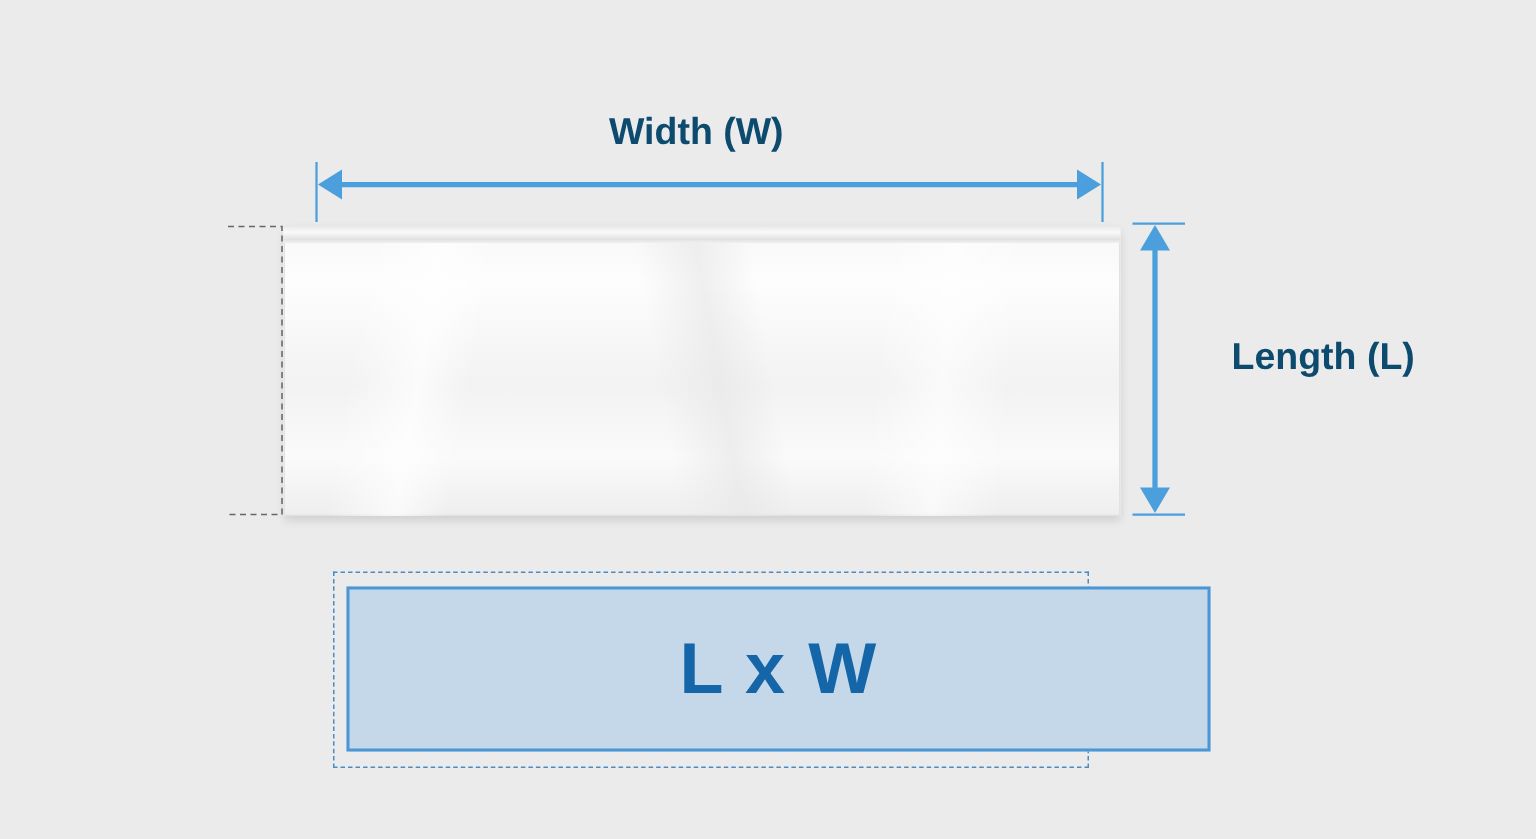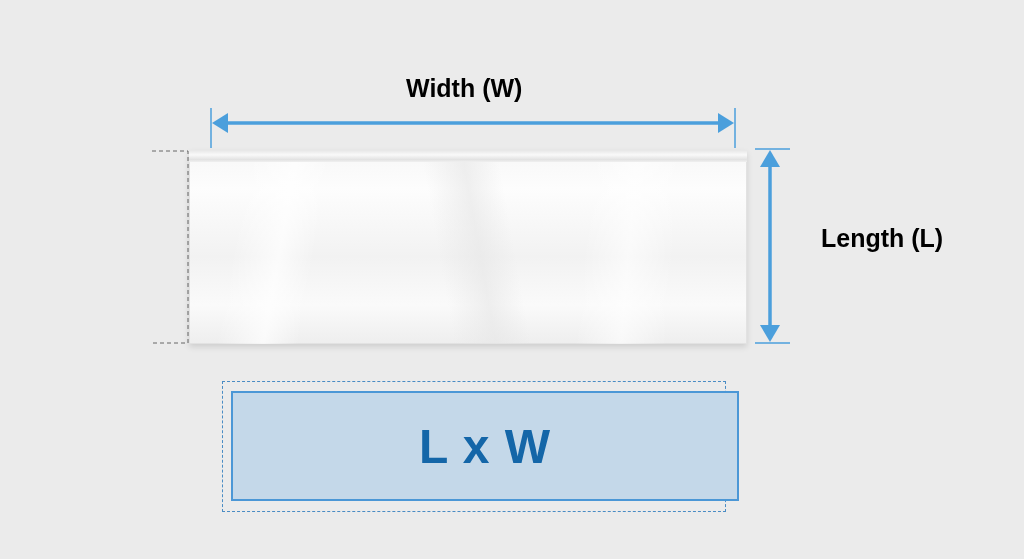--- a/index.html
+++ b/index.html
@@ -4,21 +4,21 @@
   <style>
     html, body { margin: 0; padding: 0; }
     body {
       width: 1024px; height: 559px; overflow: hidden;
       background: #ebebeb;
       font-family: "Liberation Sans", sans-serif;
       position: relative;
     }
     .abs { position: absolute; }
     .label {
-      color: #000000; font-weight: bold; font-size: 25px;
+      color: #0c4a6e; font-weight: bold; font-size: 25px;
       white-space: nowrap;
     }
     .bag {
       left: 189px; top: 150px; width: 558px; height: 194px;
       background: linear-gradient(180deg, #f7f7f7 0%, #fdfdfd 20%, #f2f2f2 55%, #fafafa 80%, #eeeeee 100%);
       box-shadow: 0 3px 6px rgba(0,0,0,0.12), inset 0 0 0 1px #e2e2e2;
     }
     .bag-seal {
       left: 189px; top: 150px; width: 558px; height: 12px;
       background: linear-gradient(180deg, #e6e6e6, #f9f9f9 40%, #e2e2e2 80%, #f0f0f0);
@@ -29,21 +29,21 @@
         linear-gradient(100deg, transparent 10%, rgba(255,255,255,0.7) 18%, transparent 24%),
         linear-gradient(80deg, transparent 45%, rgba(230,230,230,0.6) 52%, transparent 58%),
         linear-gradient(95deg, transparent 70%, rgba(255,255,255,0.6) 78%, transparent 86%);
     }
     .result-outer {
       left: 222px; top: 381px; width: 504px; height: 131px;
       border: 1.5px dashed #4a8cc4;
       box-sizing: border-box;
     }
     .result-inner {
-      left: 231px; top: 391px; width: 508px; height: 110px;
+      left: 231px; top: 391px; width: 576px; height: 110px;
       background: #c4d8e9;
       border: 2px solid #4b97d6;
       box-sizing: border-box;
       display: flex; align-items: center; justify-content: center;
     }
     .formula {
       color: #1466a8; font-weight: bold; font-size: 48px;
       letter-spacing: 1px;
     }
   </style>

